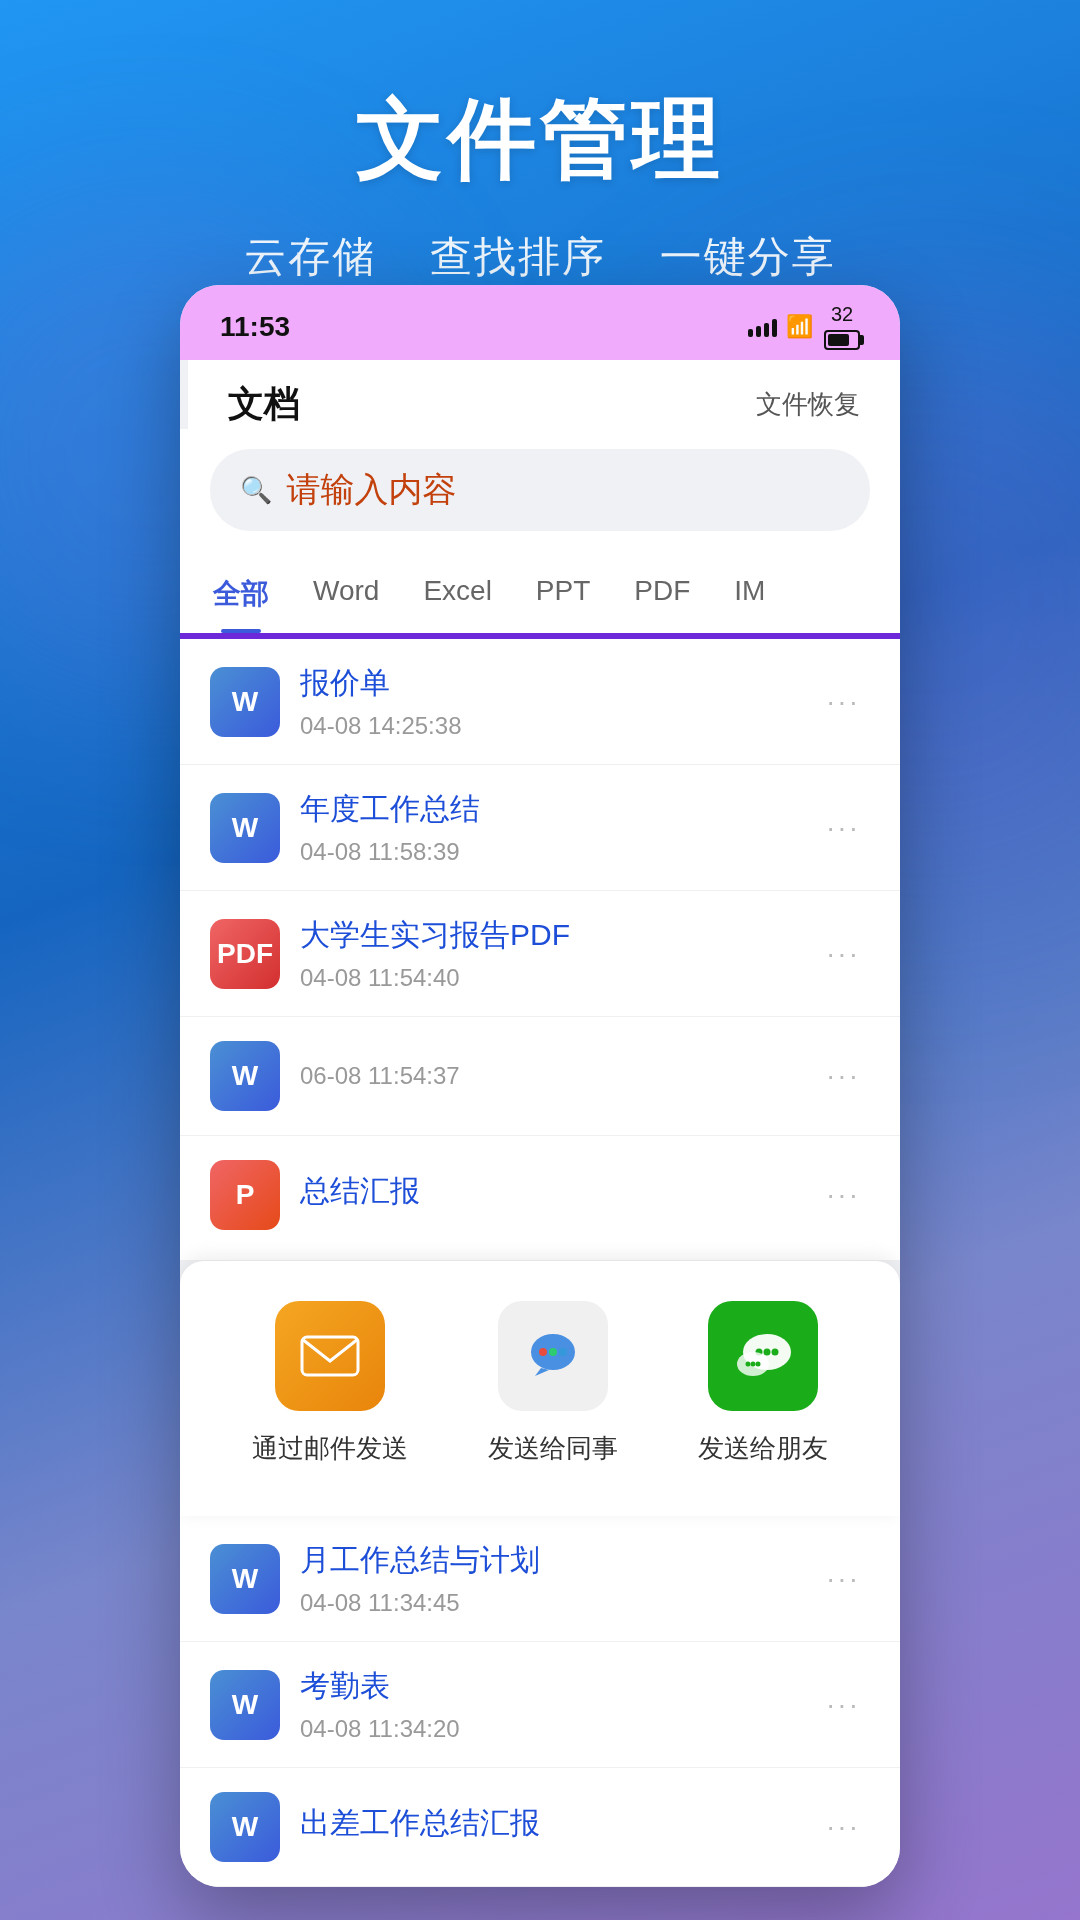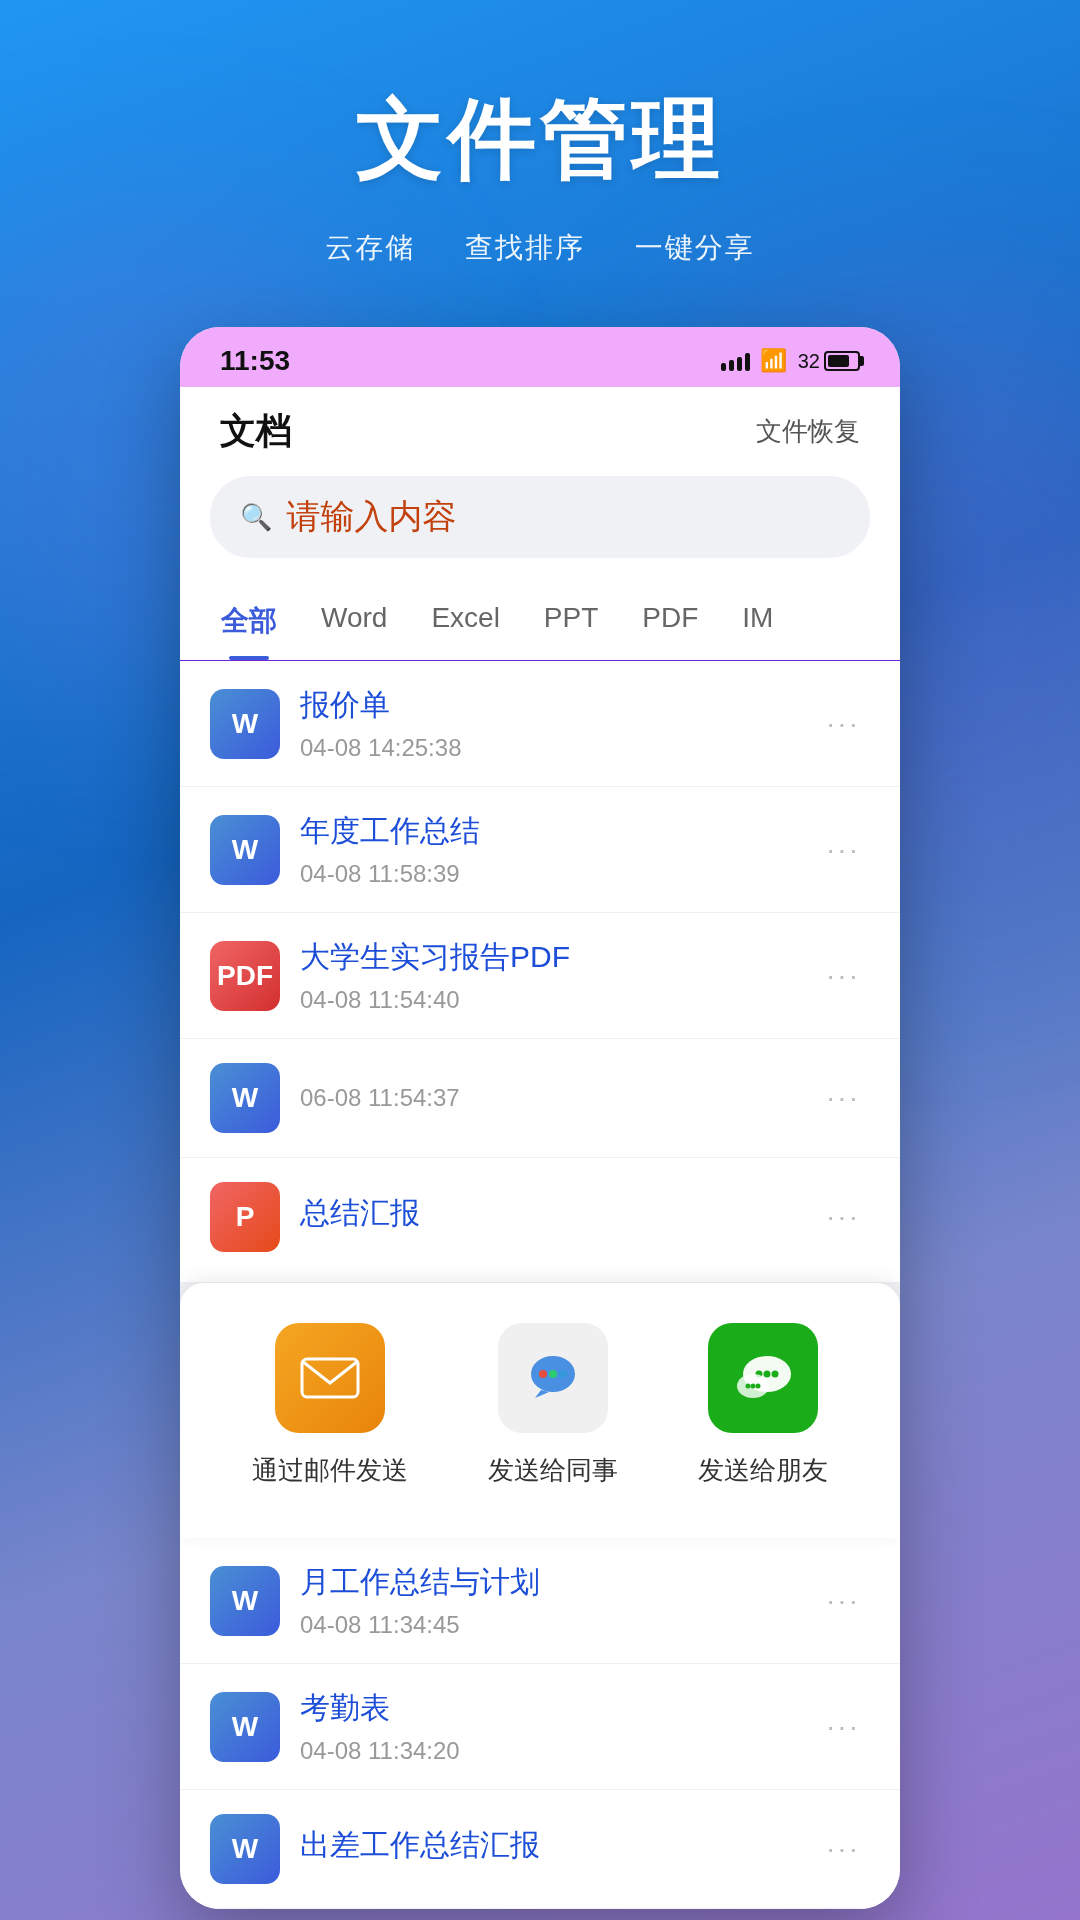--- a/index.html
+++ b/index.html
@@ -48,25 +48,24 @@
       color: #fff;
       text-align: center;
       letter-spacing: 4px;
       margin-bottom: 30px;
       text-shadow: 0 2px 8px rgba(0,0,0,0.15);
       position: relative;
       z-index: 2;
     }
 
     .hero-subtitle {
-      font-size: 28px;
+      font-size: 42px;
       color: rgba(255,255,255,0.92);
       text-align: center;
       letter-spacing: 2px;
-      margin-bottom: 60px;
       position: relative;
       z-index: 2;
     }
 
     .hero-subtitle span {
       margin: 0 20px;
     }
 
     
     .phone-mockup {
@@ -118,20 +117,21 @@
 
     .wifi-icon {
       font-size: 22px;
       color: #111;
     }
 
     .battery-box {
       display: flex;
       align-items: center;
       gap: 4px;
+      flex-direction: column;
     }
     .battery-label {
       font-size: 20px;
       color: #111;
       font-weight: 500;
     }
     .battery-icon {
       width: 36px;
       height: 20px;
       border: 2px solid #111;
@@ -159,20 +159,21 @@
       width: 75%;
     }
 
     
     .app-header {
       background: #fff;
       padding: 20px 40px 0;
       display: flex;
       justify-content: space-between;
       align-items: center;
+      margin-left: 8px;
     }
 
     .app-title {
       font-size: 36px;
       font-weight: 600;
       color: #111;
     }
 
     .recovery-link {
       font-size: 26px;
@@ -201,22 +202,22 @@
 
     .search-placeholder {
       font-size: 34px;
       color: #c2410c;
     }
 
     
     .tab-bar {
       background: #fff;
       display: flex;
-      padding: 0 19px;
-      border-bottom: 1px solid #6d28d9;
+      padding: 0 11px;
+      border-bottom: 6px solid #6d28d9;
       gap: 0;
     }
 
     .tab-item {
       padding: 20px 22px;
       font-size: 28px;
       color: #666;
       position: relative;
       white-space: nowrap;
     }

